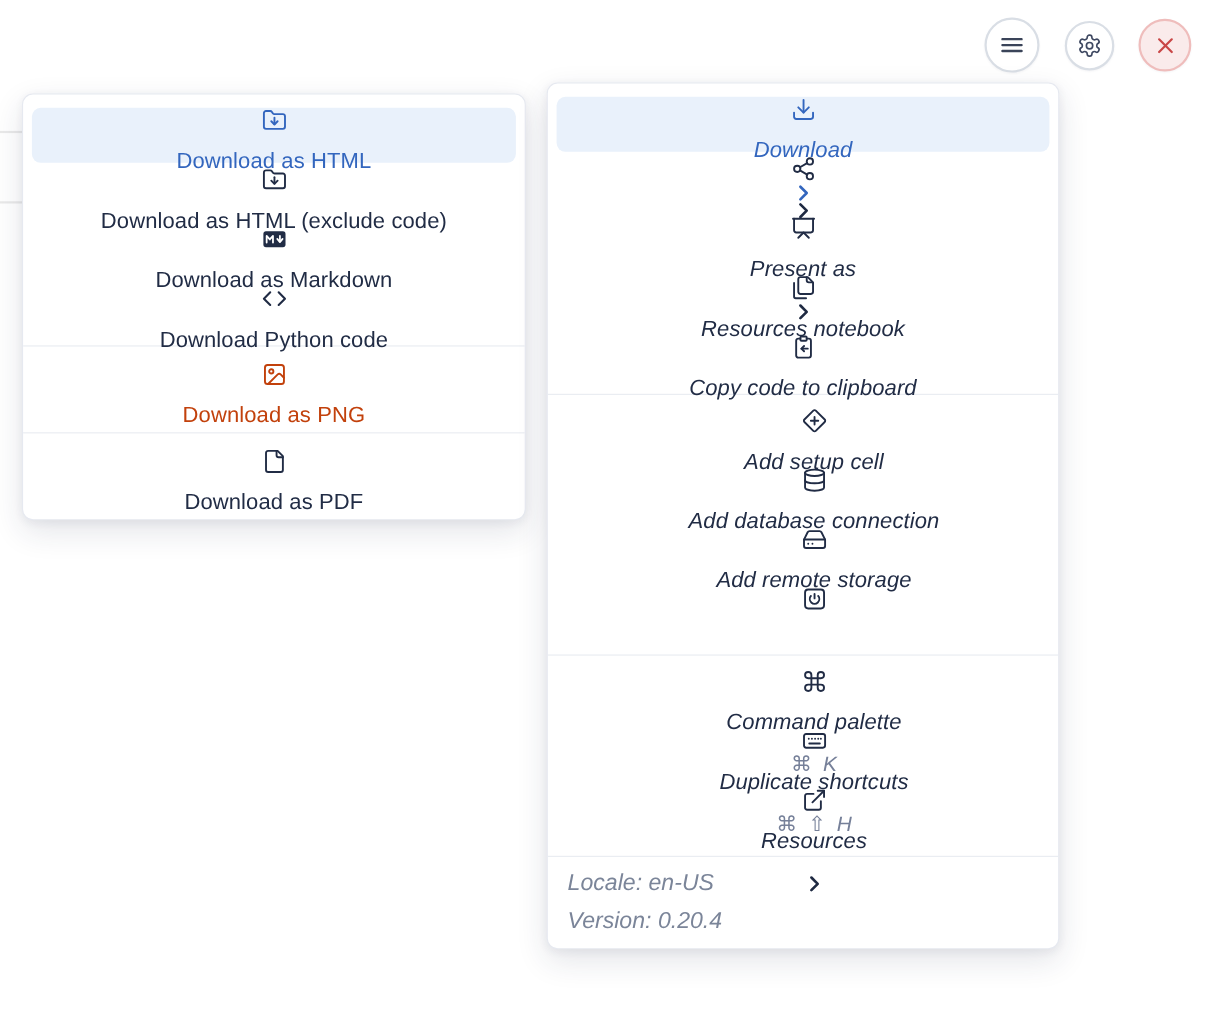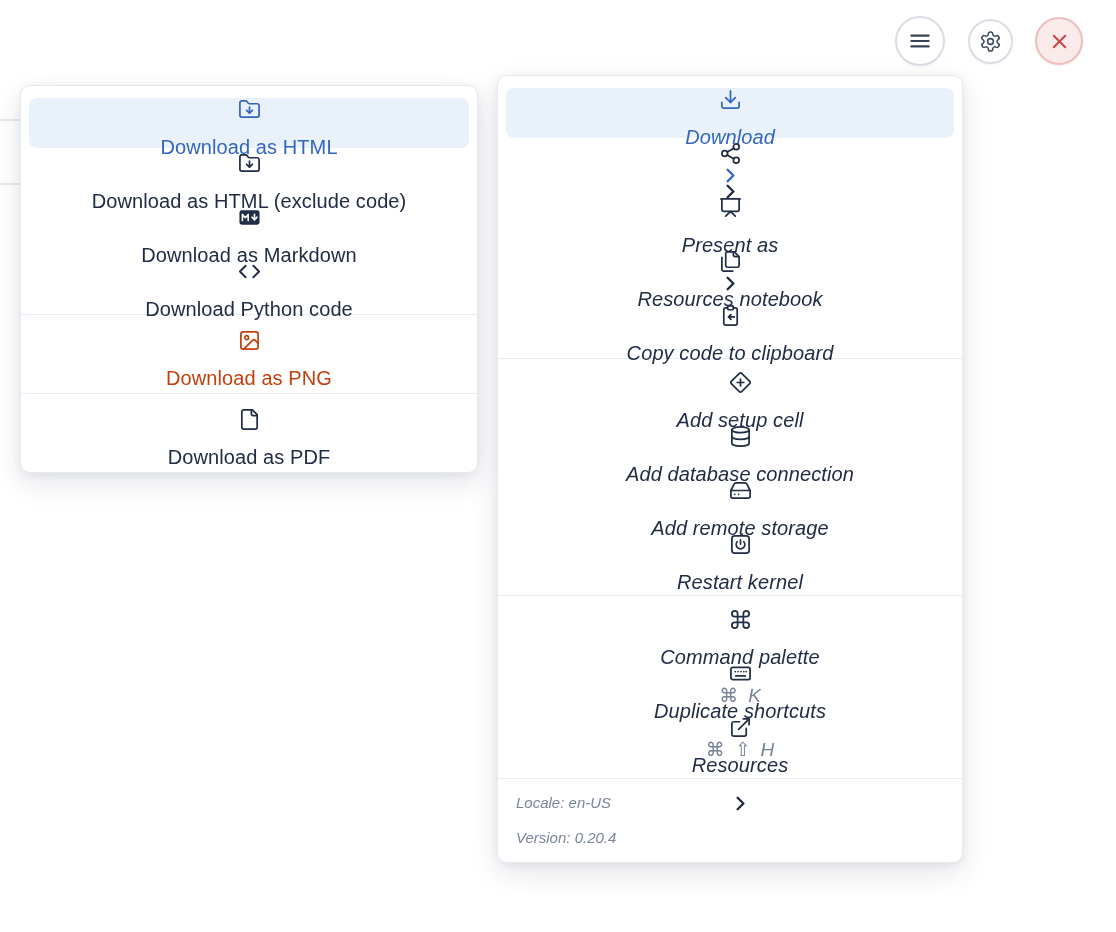--- a/index.html
+++ b/index.html
@@ -50,21 +50,21 @@
   .item .icon{width:23px;height:23px;flex:none;}
   .item .label{flex:1;white-space:nowrap;letter-spacing:.1px;}
   .item.highlighted{background:#E9F1FB;color:#3366BE;}
   .item.disabled{color:#c2410c;cursor:default;}
   .chevron{width:19px;height:19px;flex:none;color:#1F2A42;}
   .item.highlighted .chevron{color:#3366BE;}
   .shortcut{display:flex;gap:10px;align-items:center;color:#768099;font-size:19px;}
 
   .footer{
     border-top:1px solid #E8EBF1;margin-top:0;
-    padding:6px 18px 7px;color:#7B8599;font-size:15px;line-height:35px;
+    padding:6px 18px 7px;color:#7B8599;font-size:21px;line-height:35px;
   }
   .icon svg{width:100%;height:100%;display:block;}
 </style>
 </head>
 <body>
 
 <div class="stray" id="stray1"></div>
 <div class="stray" id="stray2"></div>
 
 <button class="round-btn" id="btn-menu">
@@ -270,21 +270,20 @@
           <span class="label">Add remote storage</span>
         </div>
         <div class="item">
           <span class="icon">
             <svg viewBox="0 0 24 24" fill="none" stroke="currentColor" stroke-width="1.8" stroke-linecap="round" stroke-linejoin="round">
               <rect x="3" y="3" width="18" height="18" rx="3"></rect>
               <path d="M12 7.2v4.3"></path>
               <path d="M8.56 9.14a4.5 4.5 0 1 0 6.88 0"></path>
             </svg>
           </span>
-          <span class="label">Restart kernel</span>
         </div>
       </div>
       <div class="sep"></div>
       <div class="group pad">
         <div class="item">
           <span class="icon">
             <svg viewBox="0 0 24 24" fill="none" stroke="currentColor" stroke-width="1.8" stroke-linecap="round" stroke-linejoin="round">
               <path d="M15 6v12a3 3 0 1 0 3-3H6a3 3 0 1 0 3 3V6a3 3 0 1 0-3 3h12a3 3 0 1 0-3-3"></path>
             </svg>
           </span>

